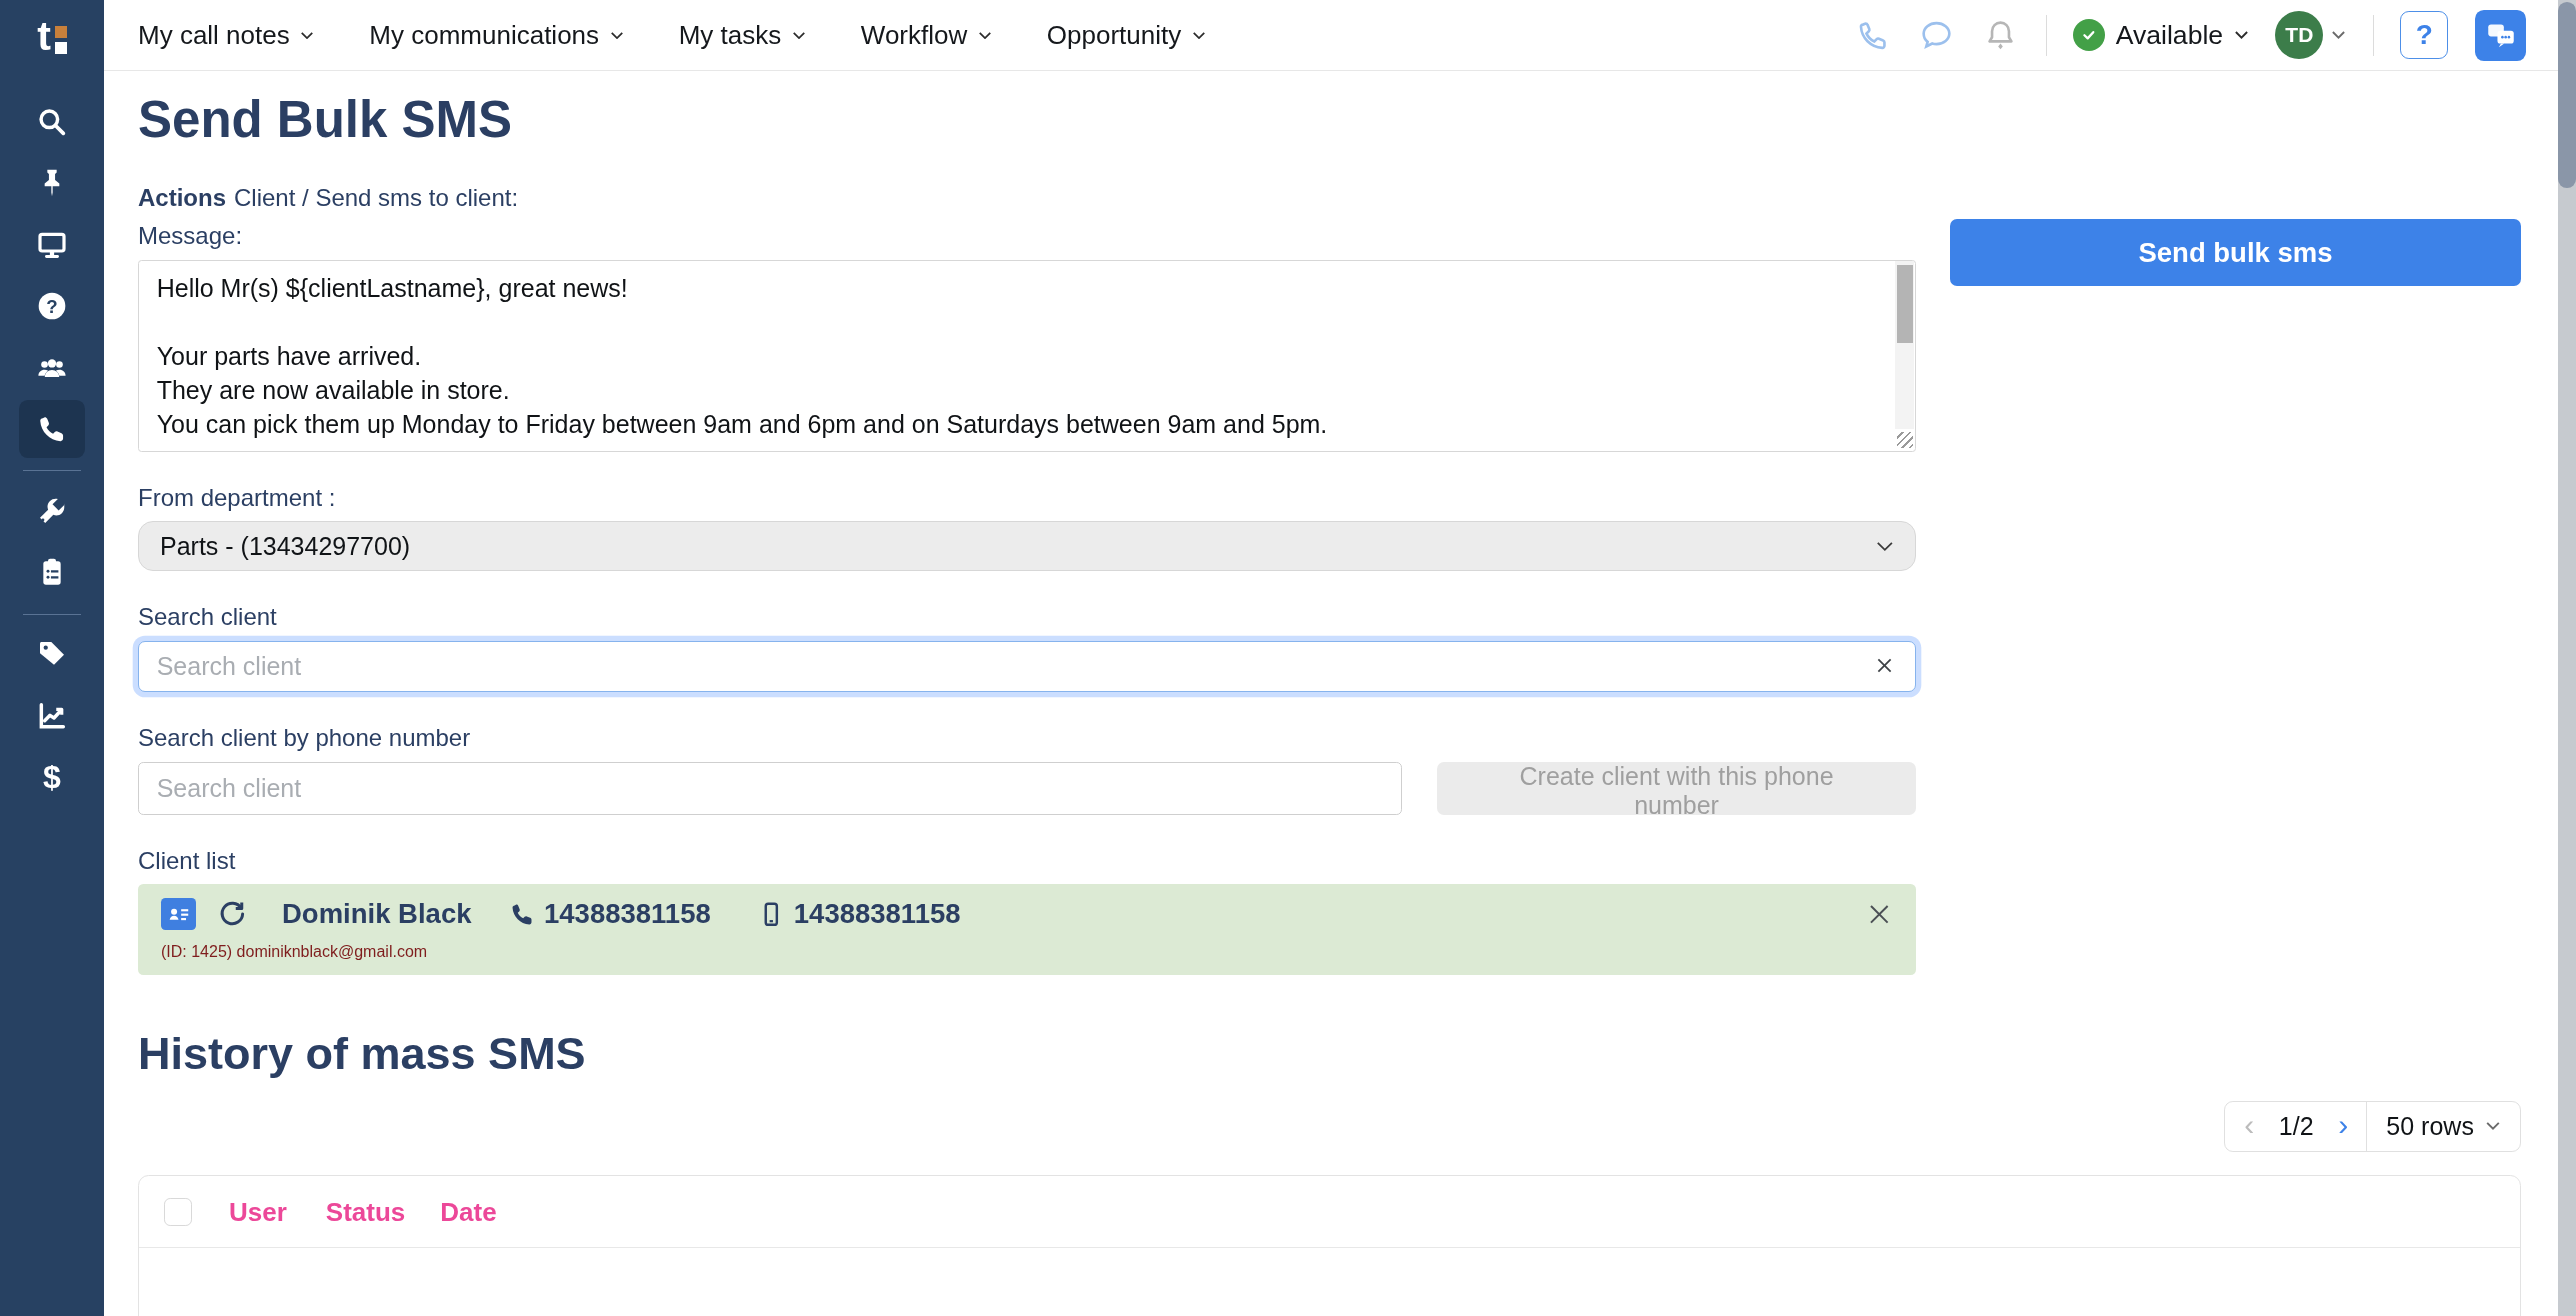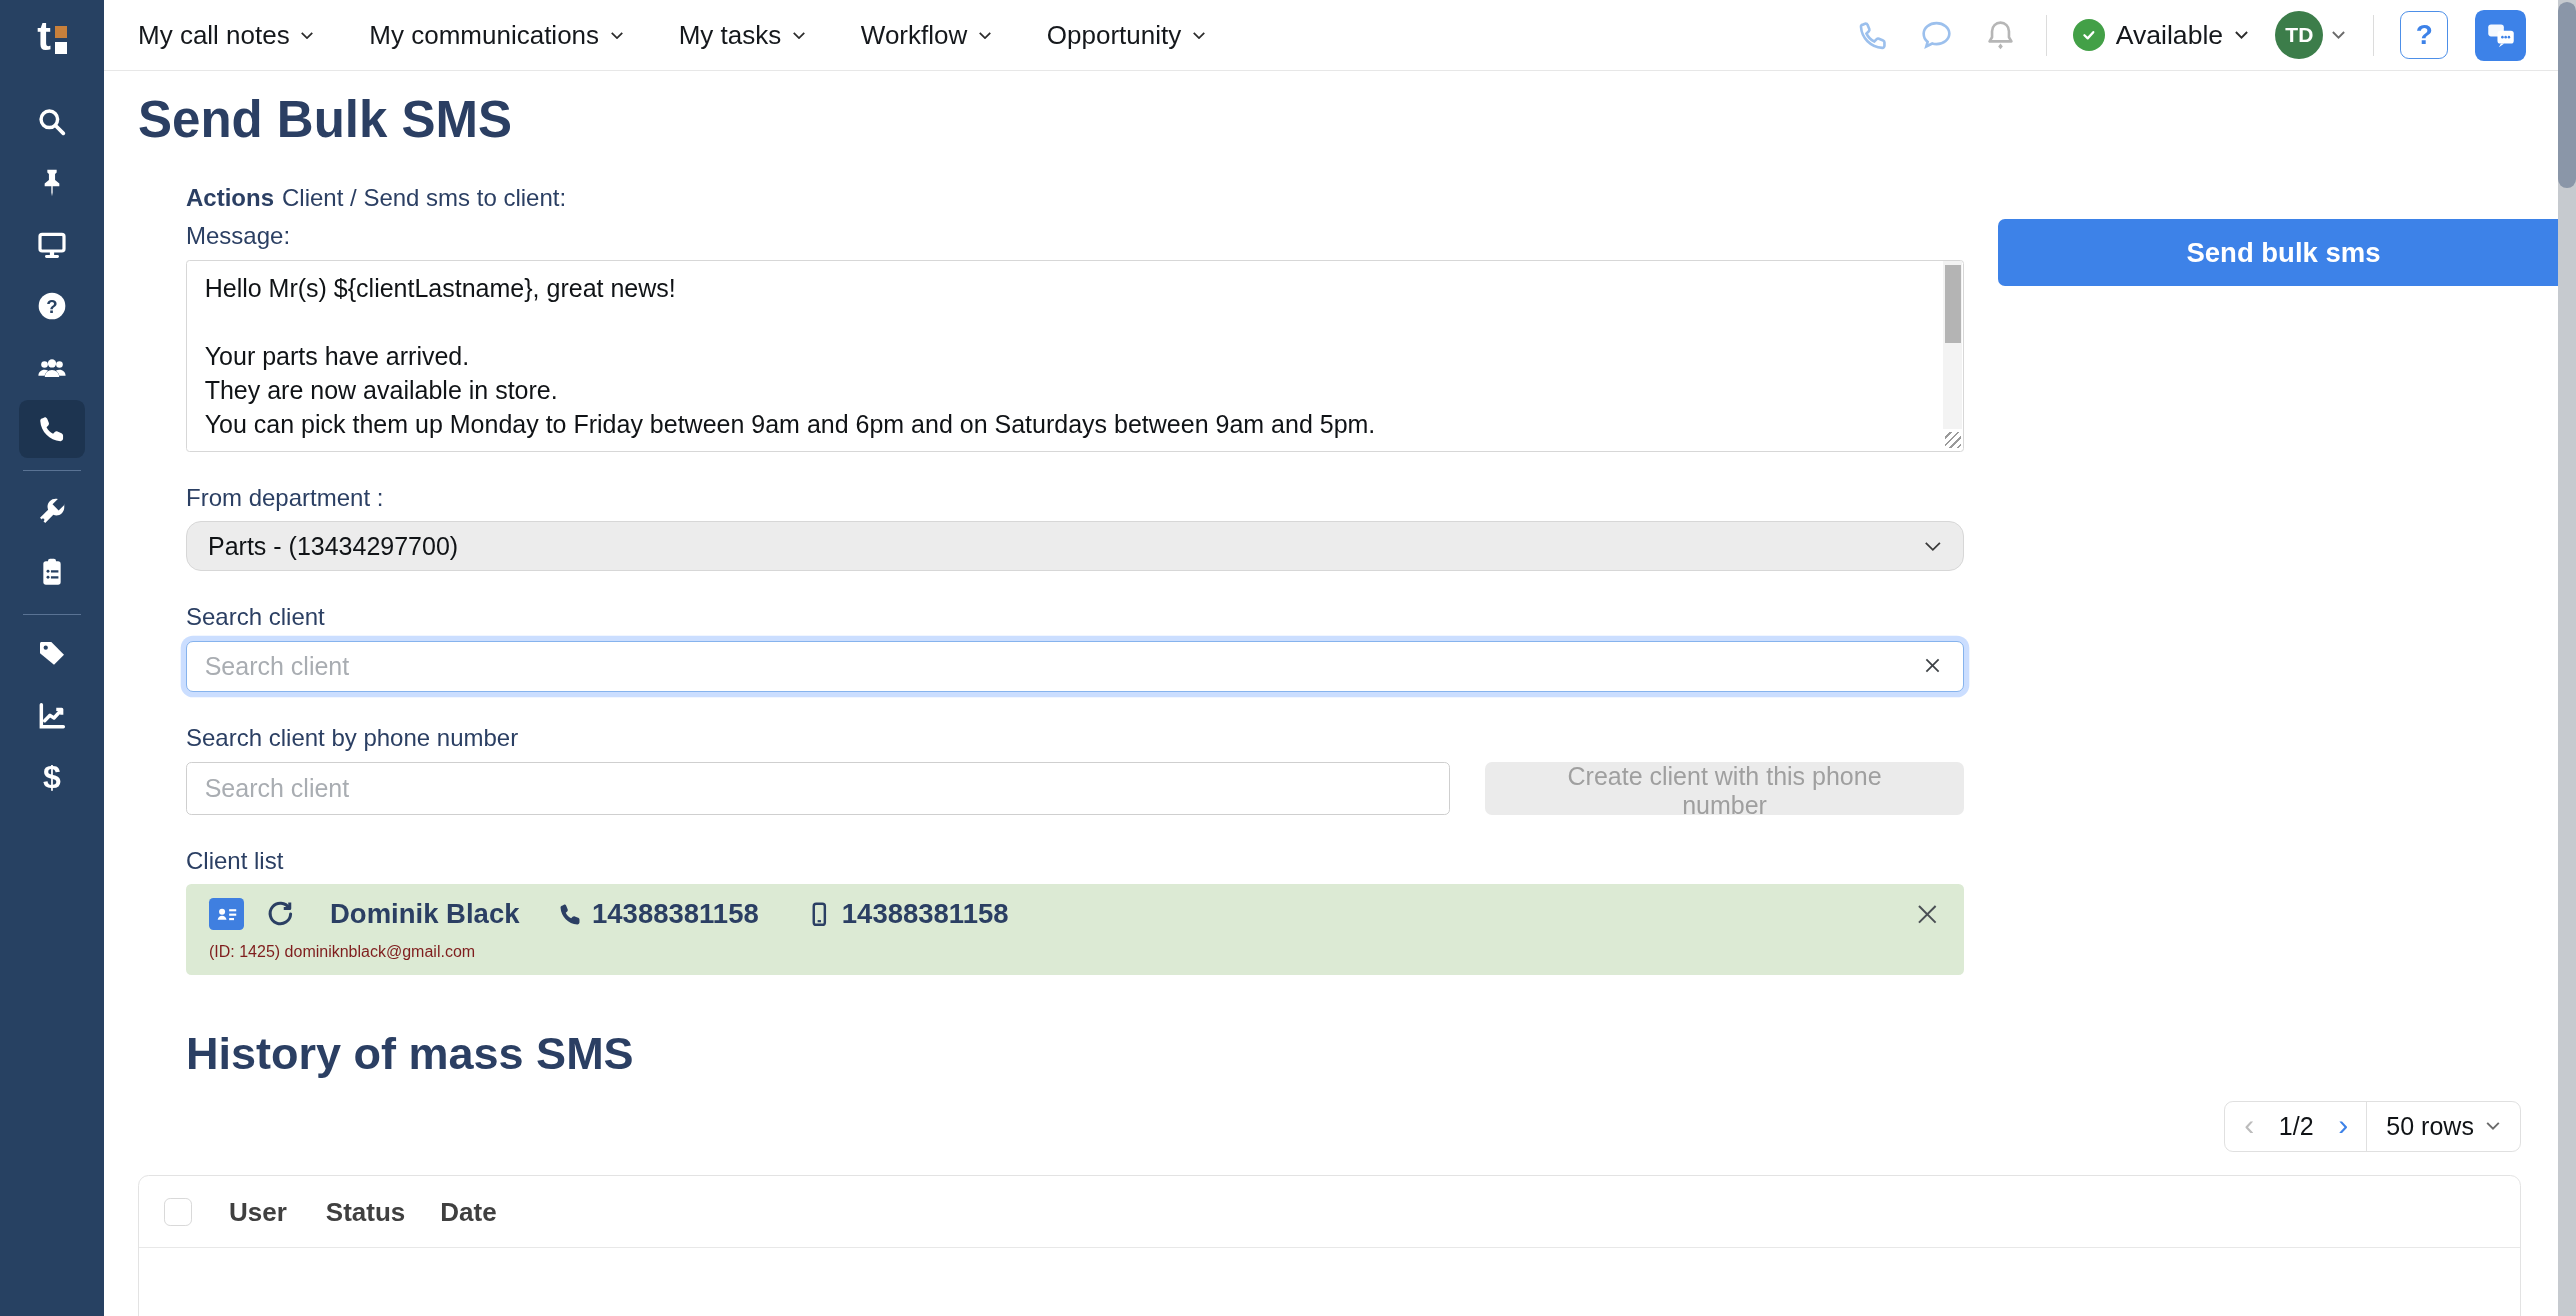--- a/index.html
+++ b/index.html
@@ -48,21 +48,21 @@
     color: #3d82e8; font-size: 28px; font-weight: bold; display: flex; align-items: center;
     justify-content: center; cursor: pointer; }
   .chat-btn { width: 51px; height: 51px; border-radius: 8.9px; background: #3d82e8; display: flex;
     align-items: center; justify-content: center; cursor: pointer; }
   .chat-btn svg { width: 34px; height: 34px; }
 
   
   .content { padding: 14px 0 0 34px; flex: 1 1 auto; }
   h1.page-title { font-size: 51px; font-weight: bold; color: #2b3f63; margin: 5.3px 0 35px; }
   .form-grid { display: flex; gap: 34px; }
-  .form-left { width: 1778px; flex: 0 0 1778px; margin-left: 48px; }
+  .form-left { width: 1778px; flex: 0 0 1778px; }
   .form-right { width: 571px; flex: 0 0 571px; padding-top: 35px; }
 
   .fld-label { font-size: 24px; color: #2b3f63; margin-bottom: 9.7px; display: flex; gap: 8px; align-items: baseline; }
   .fld-label .b { font-weight: bold; }
   .sel { height: 50px; border: 0.9px solid #d7d7d7; border-radius: 5.3px; background: #fff; display: flex;
     align-items: center; justify-content: space-between; padding: 0 21px; font-size: 25px; color: #101316;
     cursor: pointer; }
   .sel.gray { background: #ececec; border-radius: 15px; }
   .sel svg { width: 17.7px; height: 10.6px; }
   .send-btn { width: 100%; height: 67px; background: #3d82e8; border: none; border-radius: 7px;
@@ -110,21 +110,21 @@
   .pag-prev { color: #bcbcbc; font-size: 30px; padding: 0 7px 3.5px 19.5px; cursor: default; }
   .pag-num { color: #101316; padding: 0 17.7px; }
   .pag-next { color: #3d82e8; font-size: 30px; padding: 0 17.7px 3.5px 7px; cursor: pointer; }
   .pag-div { width: 0.9px; align-self: stretch; background: #e0e0e0; }
   .pag-rows { display: flex; align-items: center; gap: 10.6px; padding: 0 19.5px; cursor: pointer; color:#101316; }
   .pag-rows svg { width: 16px; height: 9.7px; }
 
   .table-card { margin-right: 55px; border: 0.9px solid #e3e3e3; border-radius: 10.6px; overflow: hidden;
     height: 230px; }
   .thead { display: flex; align-items: center; padding: 21px 25px 19.5px; font-size: 26px; font-weight: bold;
-    color: #404040; border-bottom: 0.9px solid #e8e8e8; }
+    color: #ec4899; border-bottom: 0.9px solid #e8e8e8; }
   .cb { width: 28px; height: 28px; border: 1.8px solid #d9d9d9; border-radius: 6.2px; background: #fff; cursor: pointer; }
   .th-user { margin-left: 37px; }
   .th-status { margin-left: 39px; }
   .th-text { margin-left: 25px; flex: 1 1 auto; }
   .th-date { width: 164px; padding-left: 35px; }
   .trow { display: flex; align-items: flex-start; padding: 25px 25px 0; }
 
   
   .pscroll { position: absolute; top: 0; right: 0; width: 17.7px; height: 1316px; background: #c6cacf; }
   .pscroll-thumb { position: absolute; top: 1.8px; left: 0; width: 17.7px; height: 186px; background: #8a96a8;

